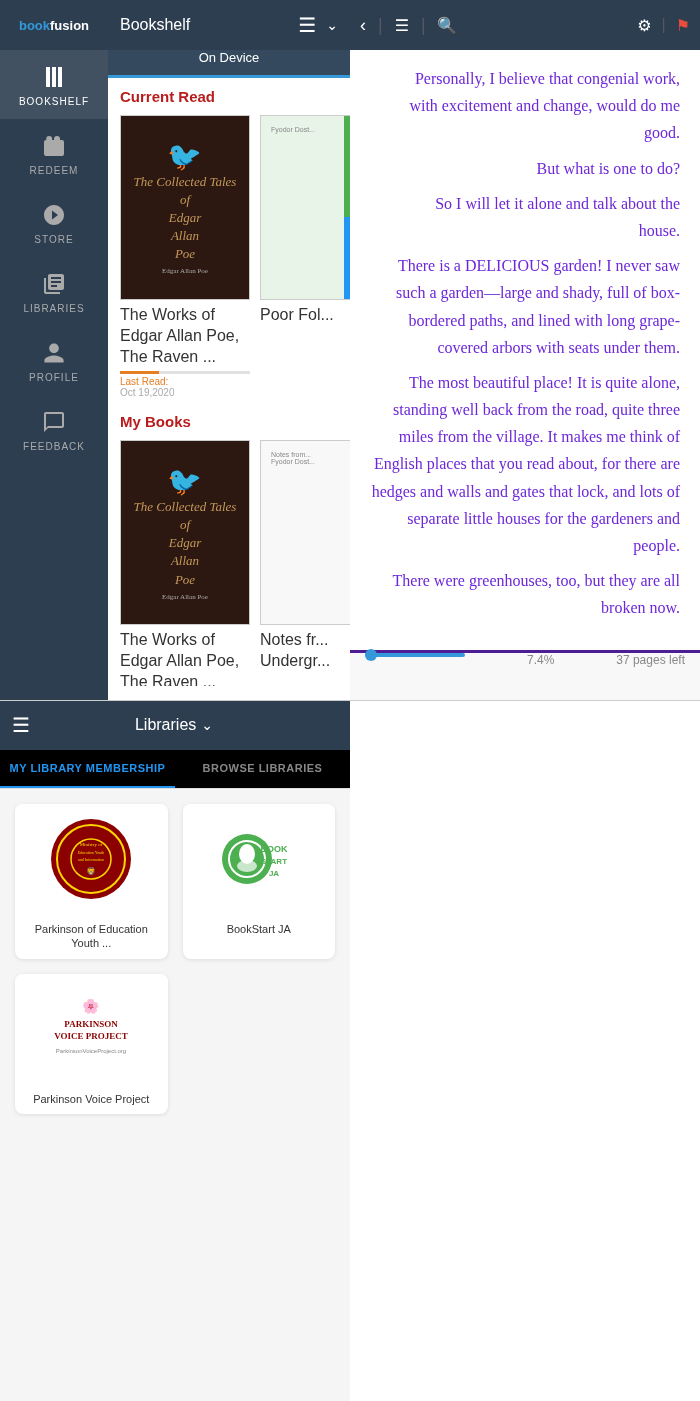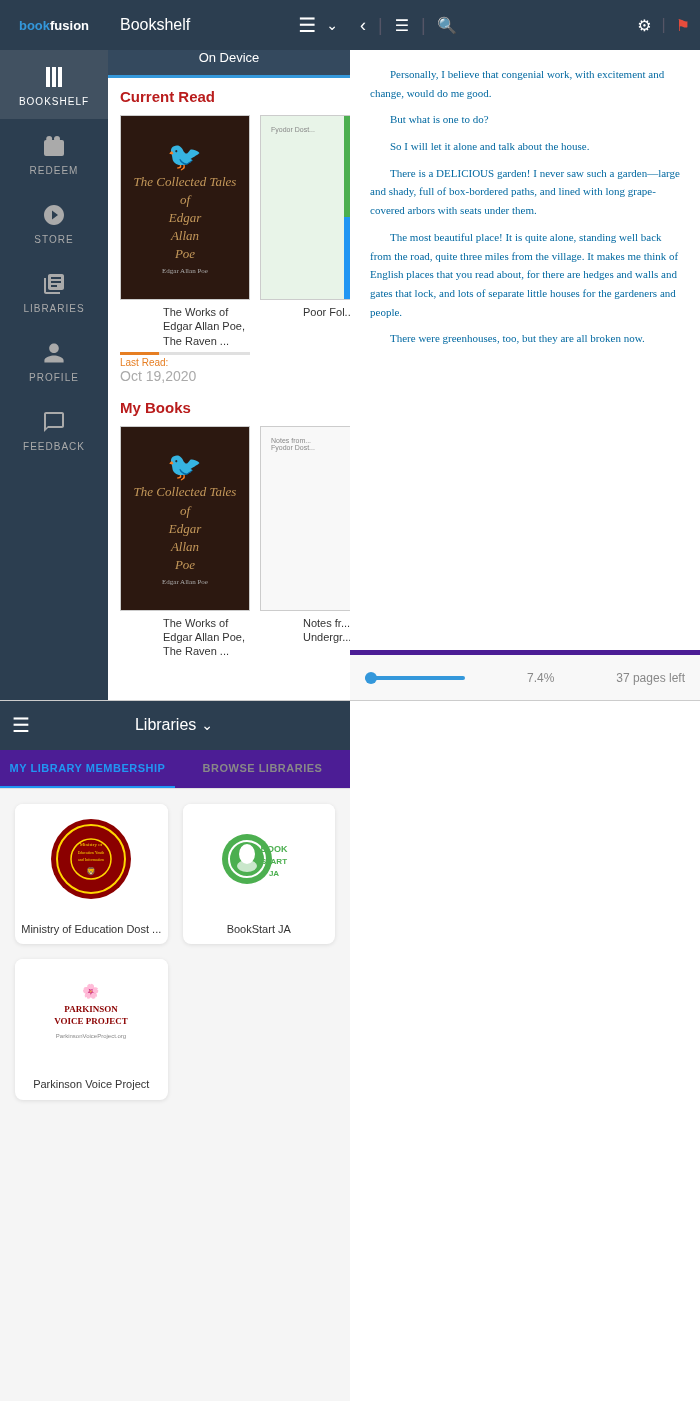--- a/index.html
+++ b/index.html
@@ -28,49 +28,49 @@
     .bookshelf-header { height: 50px; background: #2c3e50; display: flex; align-items: center; justify-content: space-between; padding: 0 12px; }
     .tab-bar { height: 28px; background: #34495e; display: flex; align-items: flex-end; }
     .tab-item { flex: 1; text-align: center; color: #aaa; font-size: 13px; padding-bottom: 10px; cursor: pointer; }
     .tab-item.active { color: #fff; border-bottom: 3px solid #3498db; }
     .bookshelf-content { padding: 10px 12px; overflow-y: auto; height: calc(700px - 92px); }
     .section-title { font-size: 15px; font-weight: 600; color: #b91c1c; margin-bottom: 10px; }
     .book-row { display: flex; gap: 10px; margin-bottom: 10px; }
     .book-card { width: 130px; flex-shrink: 0; }
     .book-cover { width: 130px; height: 185px; background: #ddd; overflow: hidden; position: relative; border: 1px solid #ccc; }
     .book-cover-poor { background: linear-gradient(180deg, #e8f4e8 0%, #c8e6c8 100%); display: flex; flex-direction: column; padding: 5px; position: relative; overflow: hidden; width: 100%; }
-    .book-title-text { font-size: 11px; color: #333; margin-top: 5px; line-height: 1.3; margin-left: 43px; }
+    .book-title-text { font-size: 16px; color: #333; margin-top: 5px; line-height: 1.3; }
     .book-subtitle { font-size: 10px; color: #e67e22; margin-top: 2px; }
-    .last-read { font-size: 14px; color: #aaa; }
+    .last-read { font-size: 10px; color: #aaa; }
     .progress-bar-container { height: 3px; background: #e0e0e0; margin-top: 4px; }
     .progress-bar-fill { height: 3px; background: #e67e22; width: 30%; }
     .my-books-section { margin-top: 15px; }
     .book-cover-notes { background: linear-gradient(135deg, #fff 0%, #f0f0f0 100%); display: flex; flex-direction: column; padding: 5px; position: relative; overflow: hidden; }
 
     
     .poe-cover { width: 100%; height: 100%; background: #2c1810; display: flex; flex-direction: column; align-items: center; justify-content: center; color: #d4a853; font-family: serif; text-align: center; padding: 8px; }
     .poe-raven { font-size: 28px; }
     .poe-title { font-size: 13px; line-height: 1.4; color: #c4985a; font-style: italic; }
     .poe-author { font-size: 7px; color: #aaa; margin-top: 4px; }
 
     
     .right-top { height: 700px; background: #fff; position: relative; overflow: hidden; }
     .reader-header { height: 50px; background: #2c3e50; display: flex; align-items: center; justify-content: space-between; padding: 0 10px; }
     .reader-icons { display: flex; gap: 12px; align-items: center; color: #fff; font-size: 18px; }
-    .reader-content { padding: 15px 20px; font-size: 11px; line-height: 1.7; color: #0369a1; height: calc(700px - 50px - 50px); overflow: hidden; font-family: Georgia, serif; }
+    .reader-content { padding: 15px 20px; font-size: 16px; line-height: 1.7; color: #6d28d9; height: calc(700px - 50px - 50px); overflow: hidden; font-family: Georgia, serif; text-align: right; }
     .reader-content p { margin-bottom: 8px; text-indent: 20px; }
-    .reader-footer { position: absolute; bottom: 0; left: 0; right: 0; height: 50px; background: #f8f8f8; border-top: 5px solid #4c1d95; display: flex; align-items: center; justify-content: space-between; padding: 0 15px; }
+    .reader-footer { position: absolute; bottom: 0; left: 0; right: 0; height: 50px; background: #f8f8f8; border-top: 3px solid #4c1d95; display: flex; align-items: flex-start; justify-content: space-between; padding: 0 15px; }
     .progress-slider { width: 100px; height: 4px; background: #3498db; border-radius: 2px; position: relative; }
     .progress-thumb { position: absolute; left: 0; top: -4px; width: 12px; height: 12px; background: #3498db; border-radius: 50%; }
     .reader-stats { font-size: 12px; color: #888; }
 
     
     .left-bottom { position: absolute; top: 700px; left: 0; width: 350px; height: 701px; background: #f5f5f5; }
     .libraries-header { height: 50px; background: #2c3e50; display: flex; align-items: center; justify-content: space-between; padding: 0 12px; }
-    .lib-tabs { display: flex; background: #4c1d95; border-bottom: 1px solid #e0e0e0; }
+    .lib-tabs { display: flex; background: #000000; border-bottom: 1px solid #e0e0e0; }
     .lib-tab { flex: 1; padding: 12px 8px; text-align: center; font-size: 11px; font-weight: 600; letter-spacing: 0.5px; color: #888; cursor: pointer; }
     .lib-tab.active { color: #2196F3; border-bottom: 2px solid #2196F3; }
     .lib-grid { display: grid; grid-template-columns: 1fr 1fr; gap: 15px; padding: 15px; }
     .lib-card { background: #fff; border-radius: 8px; overflow: hidden; box-shadow: 0 1px 4px rgba(0,0,0,0.1); }
     .lib-logo { width: 100%; height: 110px; display: flex; align-items: center; justify-content: center; padding: 10px; background: #fff; }
     .lib-name { font-size: 11px; color: #333; text-align: center; padding: 8px 6px; line-height: 1.3; }
     
     .ministry-logo { width: 80px; height: 80px; background: #8B0000; border-radius: 50%; display: flex; align-items: center; justify-content: center; overflow: hidden; position: relative; }
 
     
@@ -233,21 +233,21 @@
             <svg width="70" height="70" viewBox="0 0 70 70" xmlns="http://www.w3.org/2000/svg">
               <circle cx="35" cy="35" r="34" fill="#8B0000" stroke="#FFD700" stroke-width="2"></circle>
               <circle cx="35" cy="35" r="20" fill="none" stroke="#FFD700" stroke-width="1.5"></circle>
               <text x="35" y="22" text-anchor="middle" fill="#FFD700" font-size="5" font-family="serif">Ministry of</text>
               <text x="35" y="30" text-anchor="middle" fill="#FFD700" font-size="4" font-family="serif">Education Youth</text>
               <text x="35" y="37" text-anchor="middle" fill="#FFD700" font-size="4" font-family="serif">and Information</text>
               <text x="35" y="50" text-anchor="middle" fill="#FFD700" font-size="8">🦁</text>
             </svg>
           </div>
         </div>
-        <div class="lib-name">Ministry of Education Dost ...</div>
+        <div class="lib-name">Parkinson of Education Youth ...</div>
       </div>
 
       <div class="lib-card">
         <div class="lib-logo">
           <svg width="80" height="70" viewBox="0 0 80 70" xmlns="http://www.w3.org/2000/svg">
             <circle cx="28" cy="35" r="25" fill="#4CAF50"></circle>
             <circle cx="28" cy="35" r="18" fill="none" stroke="#fff" stroke-width="2"></circle>
             <ellipse cx="28" cy="30" rx="8" ry="10" fill="#fff"></ellipse>
             <ellipse cx="28" cy="42" rx="10" ry="6" fill="#fff" opacity="0.7"></ellipse>
             <text x="55" y="28" text-anchor="middle" fill="#4CAF50" font-size="9" font-weight="bold" font-family="sans-serif">BOOK</text>

